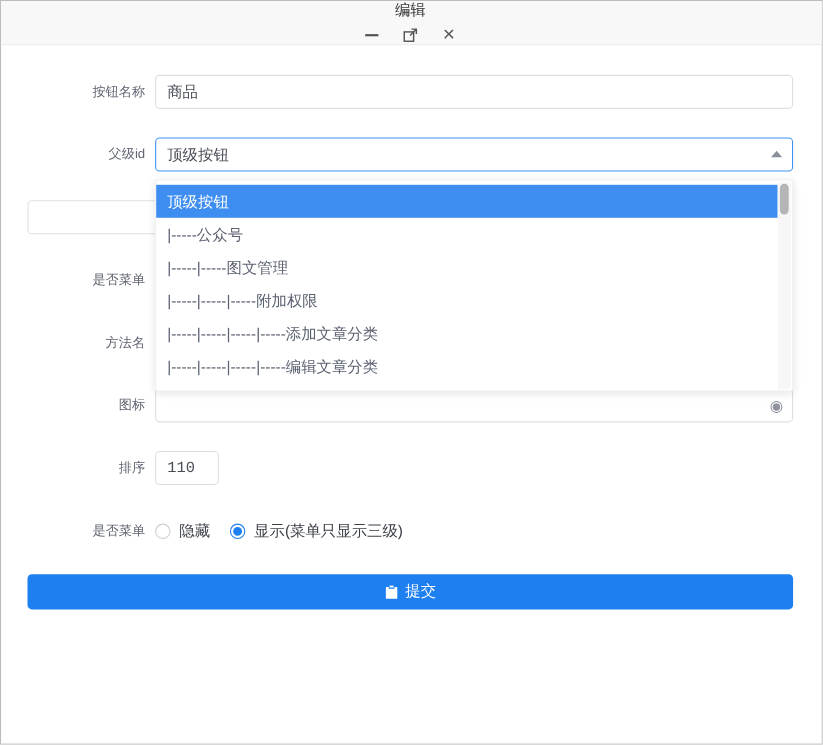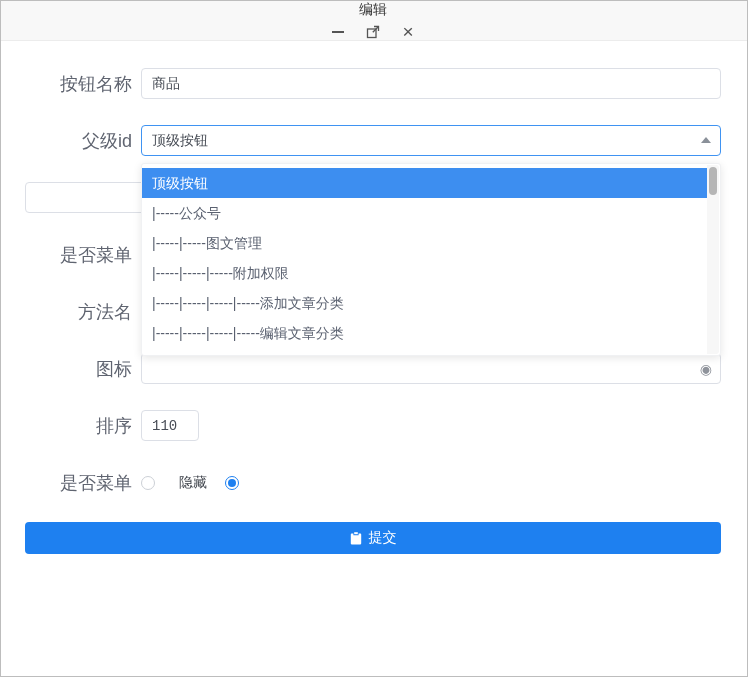--- a/index.html
+++ b/index.html
@@ -15,21 +15,21 @@
     display:flex;align-items:center;padding:0 16px 0 14px;flex-direction:column;
   }
   .title{flex:1;font-size:14px;color:#333;}
   .controls{display:flex;align-items:center;gap:19px;}
   .ctrl{display:flex;align-items:center;justify-content:center;width:16px;height:16px;cursor:pointer;color:#444;}
   .min-bar{display:block;width:12px;height:2px;background:#555;}
   .close-x{font-size:19px;line-height:16px;color:#555;font-weight:400;}
   
   .form{position:relative;padding:27px 26px 0 24px;}
   .row{display:flex;align-items:center;height:31px;margin-bottom:26px;}
-  .label{flex:none;width:116px;text-align:right;padding-right:9px;font-size:18px;color:#5f6470;white-space:nowrap;}
+  .label{flex:none;width:116px;text-align:right;padding-right:9px;font-size:12px;color:#5f6470;white-space:nowrap;}
   .field{flex:1;position:relative;height:31px;}
   .tinput{
     width:100%;height:31px;border:1px solid #dcdfe6;border-radius:4px;
     padding:0 10px;font-size:14px;color:#474c55;outline:none;background:#fff;
     font-family:Liberation Mono, monospace;
   }
   .tinput::placeholder{color:#c3c7cd;}
   .small-field{flex:none;width:58px;}
   
   .select-box{
@@ -55,21 +55,21 @@
   .dd-item.selected{background:#3d8ef0;color:#fff;}
   .dd-scrollbar{position:absolute;top:1px;bottom:1px;right:1px;width:12px;background:#f7f7f7;border-radius:0 3px 3px 0;}
   .dd-thumb{position:absolute;top:2px;left:2px;width:8px;height:28px;background:#b5b5b5;border-radius:4px;}
   
   .field-icon{
     position:absolute;right:9px;top:50%;transform:translateY(-50%);
     font-size:14px;color:#8f939b;line-height:1;
   }
   
   .radio-group{display:flex;align-items:center;gap:18px;font-size:14px;color:#3a3f47;}
-  .radio{display:inline-flex;align-items:center;gap:24px;cursor:pointer;}
+  .radio{display:inline-flex;align-items:center;gap:8px;cursor:pointer;}
   .radio-circle{width:14px;height:14px;border-radius:50%;border:1px solid #ccd0d6;background:#fff;position:relative;flex:none;}
   .radio.checked .radio-circle{border-color:#1e80f0;}
   .radio.checked .radio-circle::after{
     content:"";position:absolute;left:50%;top:50%;width:8px;height:8px;margin:-4px 0 0 -4px;
     border-radius:50%;background:#1e80f0;
   }
   
   .submit-row{margin-bottom:0;height:28px;}
   .submit-btn{
     display:flex;align-items:center;justify-content:center;gap:7px;
@@ -171,20 +171,21 @@
 
     <div class="row">
       <div class="label">是否菜单</div>
       <div class="field radio-group">
         <span class="radio">
           <span class="radio-circle"></span>
           <span>隐藏</span>
         </span>
         <span class="radio checked">
           <span class="radio-circle"></span>
+          <span>显示(菜单只显示三级)</span>
         </span>
       </div>
     </div>
 
     <div class="row submit-row">
       <button class="submit-btn">
         <svg width="12" height="13" viewBox="0 0 12 13" fill="#ffffff" aria-hidden="true">
           <path d="M4.2 0.2 h3.6 v2 h-3.6 z"></path>
           <path d="M1.6 1.6 h8.8 a0.8 0.8 0 0 1 0.8 0.8 v9.2 a0.8 0.8 0 0 1 -0.8 0.8 h-8.8 a0.8 0.8 0 0 1 -0.8 -0.8 v-9.2 a0.8 0.8 0 0 1 0.8 -0.8 z M3.4 1.6 h5.2 v1.6 h-5.2 z" fill-rule="evenodd"></path>
         </svg>

